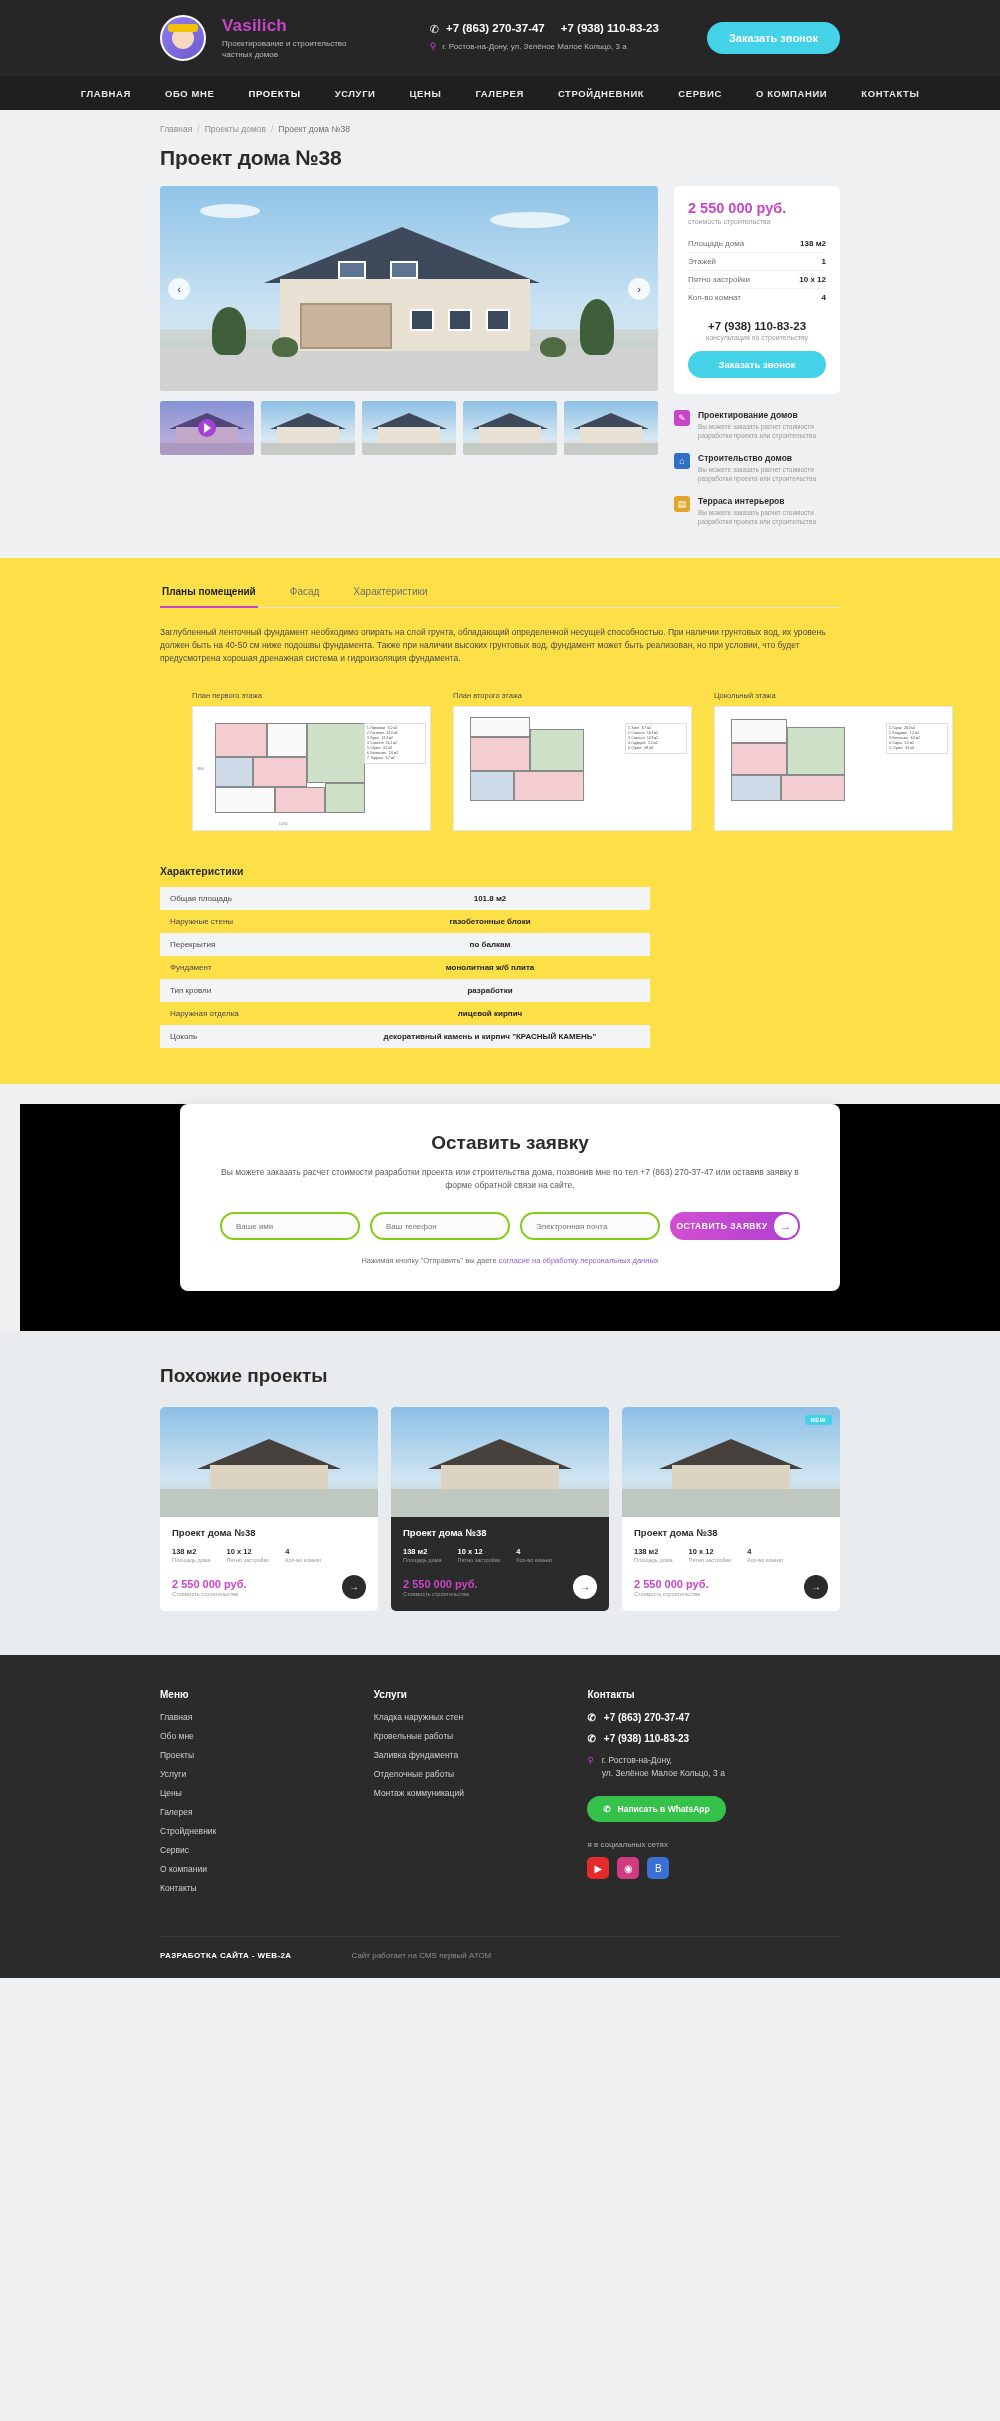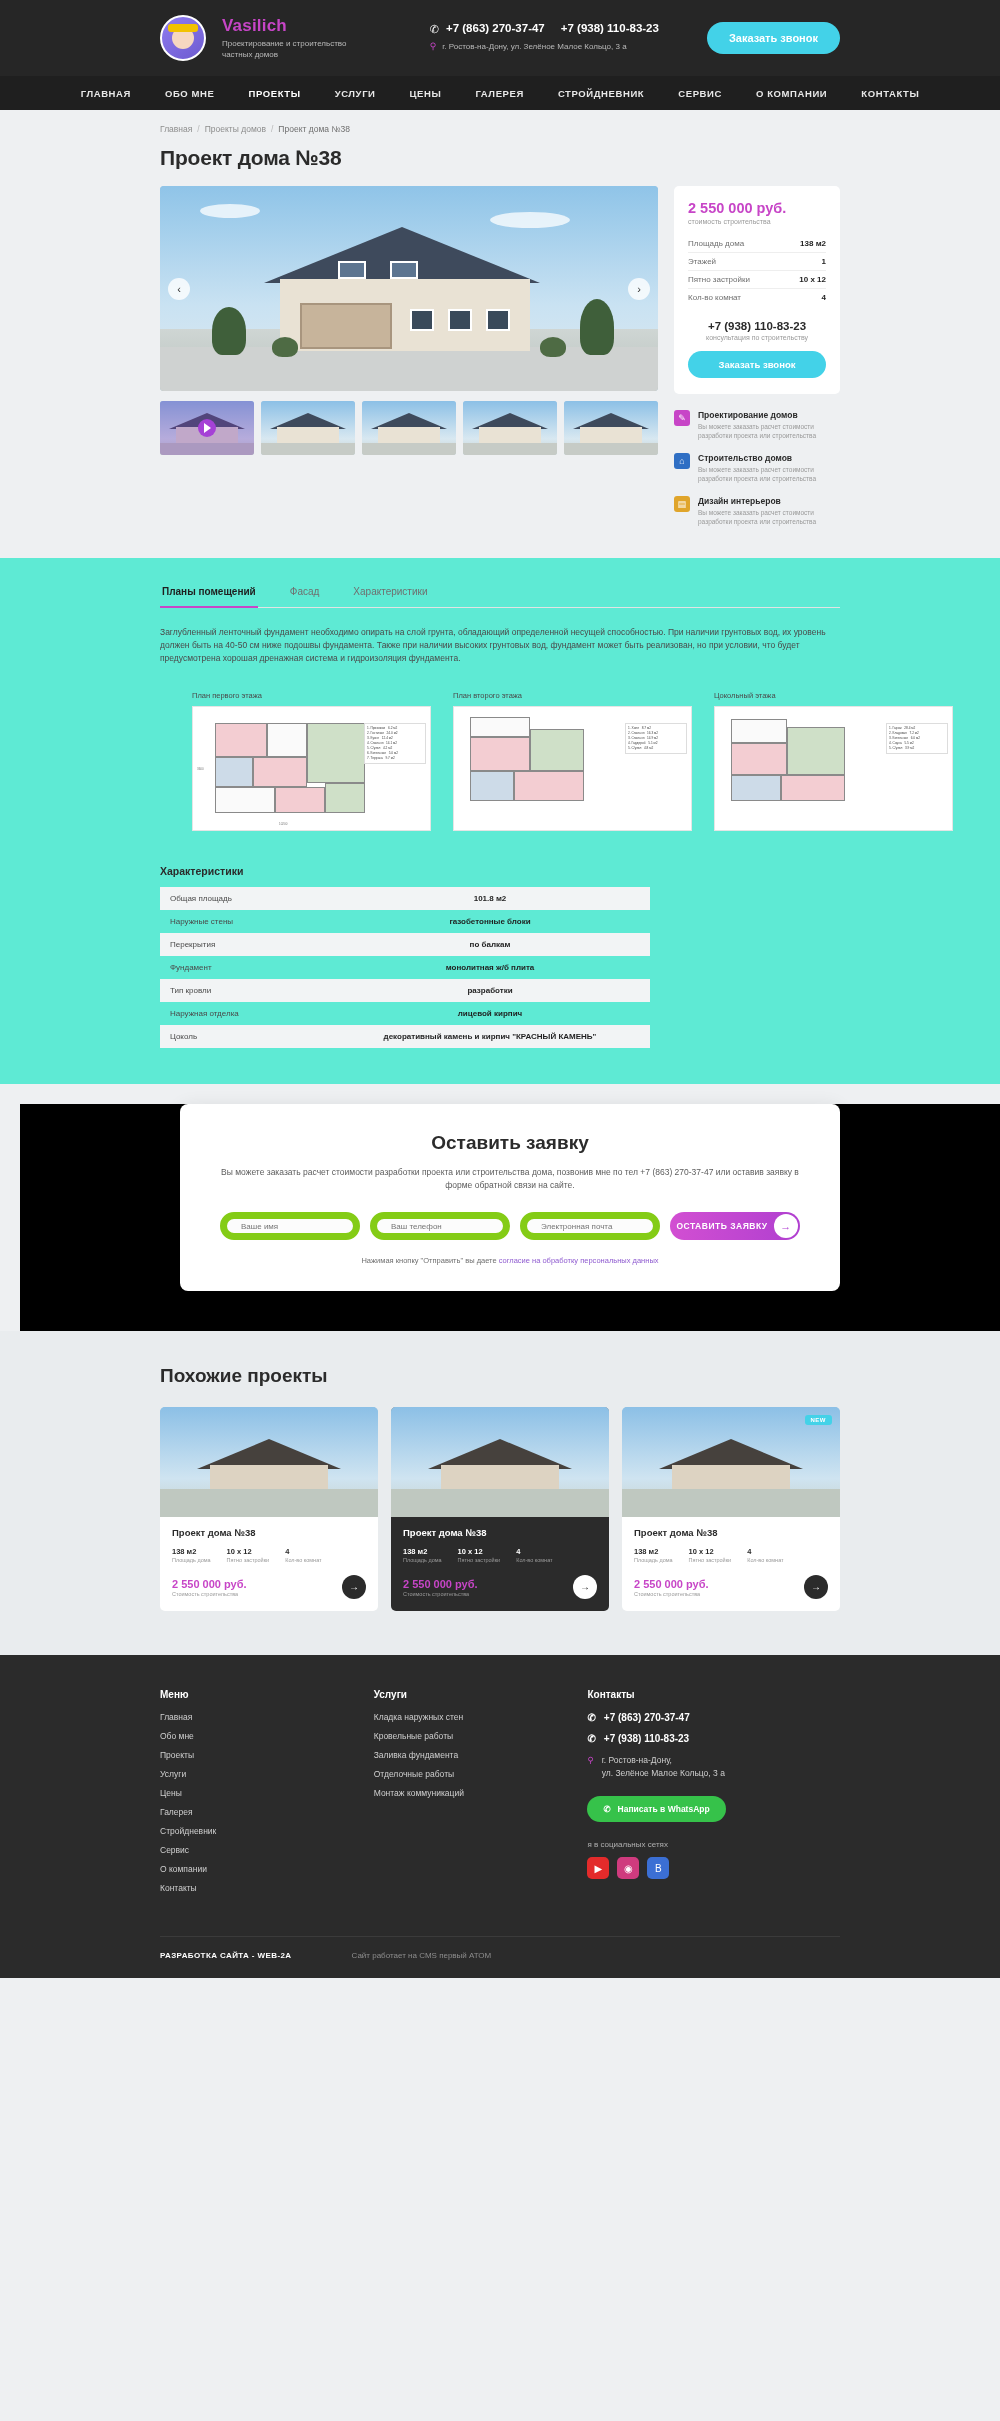--- a/index.html
+++ b/index.html
@@ -146,21 +146,21 @@
   .services { margin-top: 16px; display: flex; flex-direction: column; gap: 13px; }
   .service { display: flex; gap: 8px; }
   .svc-icon {
     width: 16px; height: 16px; border-radius: 3px; flex: 0 0 auto;
     display: flex; align-items: center; justify-content: center; font-size: 9px; color: #fff;
   }
   .svc-title { font-size: 8.5px; font-weight: bold; }
   .svc-desc { font-size: 6.5px; color: #9a9a9a; line-height: 9px; margin-top: 2px; }
 
   
-  .white-band { background: #5eead4; margin-top: 32px; padding: 22px 0 36px; }
+  .white-band { background: #fde047; margin-top: 32px; padding: 22px 0 36px; }
   .tabs { display: flex; gap: 30px; border-bottom: 1px solid #e3e3e3; }
   .tab {
     font-size: 10px; padding: 6px 2px 9px; color: #6f6f6f; cursor: pointer;
     border-bottom: 2px solid transparent; margin-bottom: -1px;
   }
   .tab.active { color: #1f1f1f; border-bottom-color: #c745c7; font-weight: bold; }
   .tab-text { font-size: 8.5px; line-height: 13px; color: #4a4a4a; margin-top: 18px; }
 
   .plans { display: flex; gap: 22px; margin-top: 26px; }
   .plan { width: 239px; padding-left: 32px; }
@@ -191,21 +191,21 @@
   
   .form-wrap { padding: 0 160px 40px; background: #000000; margin-left: 20px; }
   .form-card {
     background: #fff; border-radius: 8px; box-shadow: 0 2px 18px rgba(0,0,0,.09);
     padding: 28px 40px 26px; text-align: center; margin-top: 20px;
   }
   .form-card h2 { font-size: 19px; margin-bottom: 12px; }
   .form-note { font-size: 8.5px; color: #5c5c5c; line-height: 13px; }
   .form-row { display: flex; gap: 10px; justify-content: center; margin-top: 20px; }
   .form-row input {
-    width: 140px; height: 28px; border: 7px solid #84cc16; border-radius: 14px;
+    width: 140px; height: 28px; border: 2px solid #84cc16; border-radius: 14px;
     padding: 0 14px; font-size: 8px; color: #333; font-family: inherit; background: #fcfcfc;
   }
   .submit-btn {
     width: 175px; height: 28px; border: none; border-radius: 14px;
     background: linear-gradient(90deg,#d24fd2,#b03fd0); color: #fff;
     font-size: 8.5px; font-weight: bold; letter-spacing: .5px; cursor: pointer;
     position: relative; padding-right: 26px;
   }
   .submit-btn .circle {
     position: absolute; right: 2px; top: 2px; width: 24px; height: 24px; border-radius: 50%;
@@ -427,21 +427,21 @@
           <div class="service">
             <span class="svc-icon" style="background:#2f6fc4;">⌂</span>
             <span>
               <span class="svc-title" style="display:block;">Строительство домов</span>
               <span class="svc-desc" style="display:block;">Вы можете заказать расчет стоимости разработки проекта или строительства</span>
             </span>
           </div>
           <div class="service">
             <span class="svc-icon" style="background:#e0a52b;">▤</span>
             <span>
-              <span class="svc-title" style="display:block;">Дизайн  интерьеров</span>
+              <span class="svc-title" style="display:block;">Терраса  интерьеров</span>
               <span class="svc-desc" style="display:block;">Вы можете заказать расчет стоимости разработки проекта или строительства</span>
             </span>
           </div>
         </div>
       </div>
     </div>
   </div>
 
   <div class="white-band">
     <div class="content">

